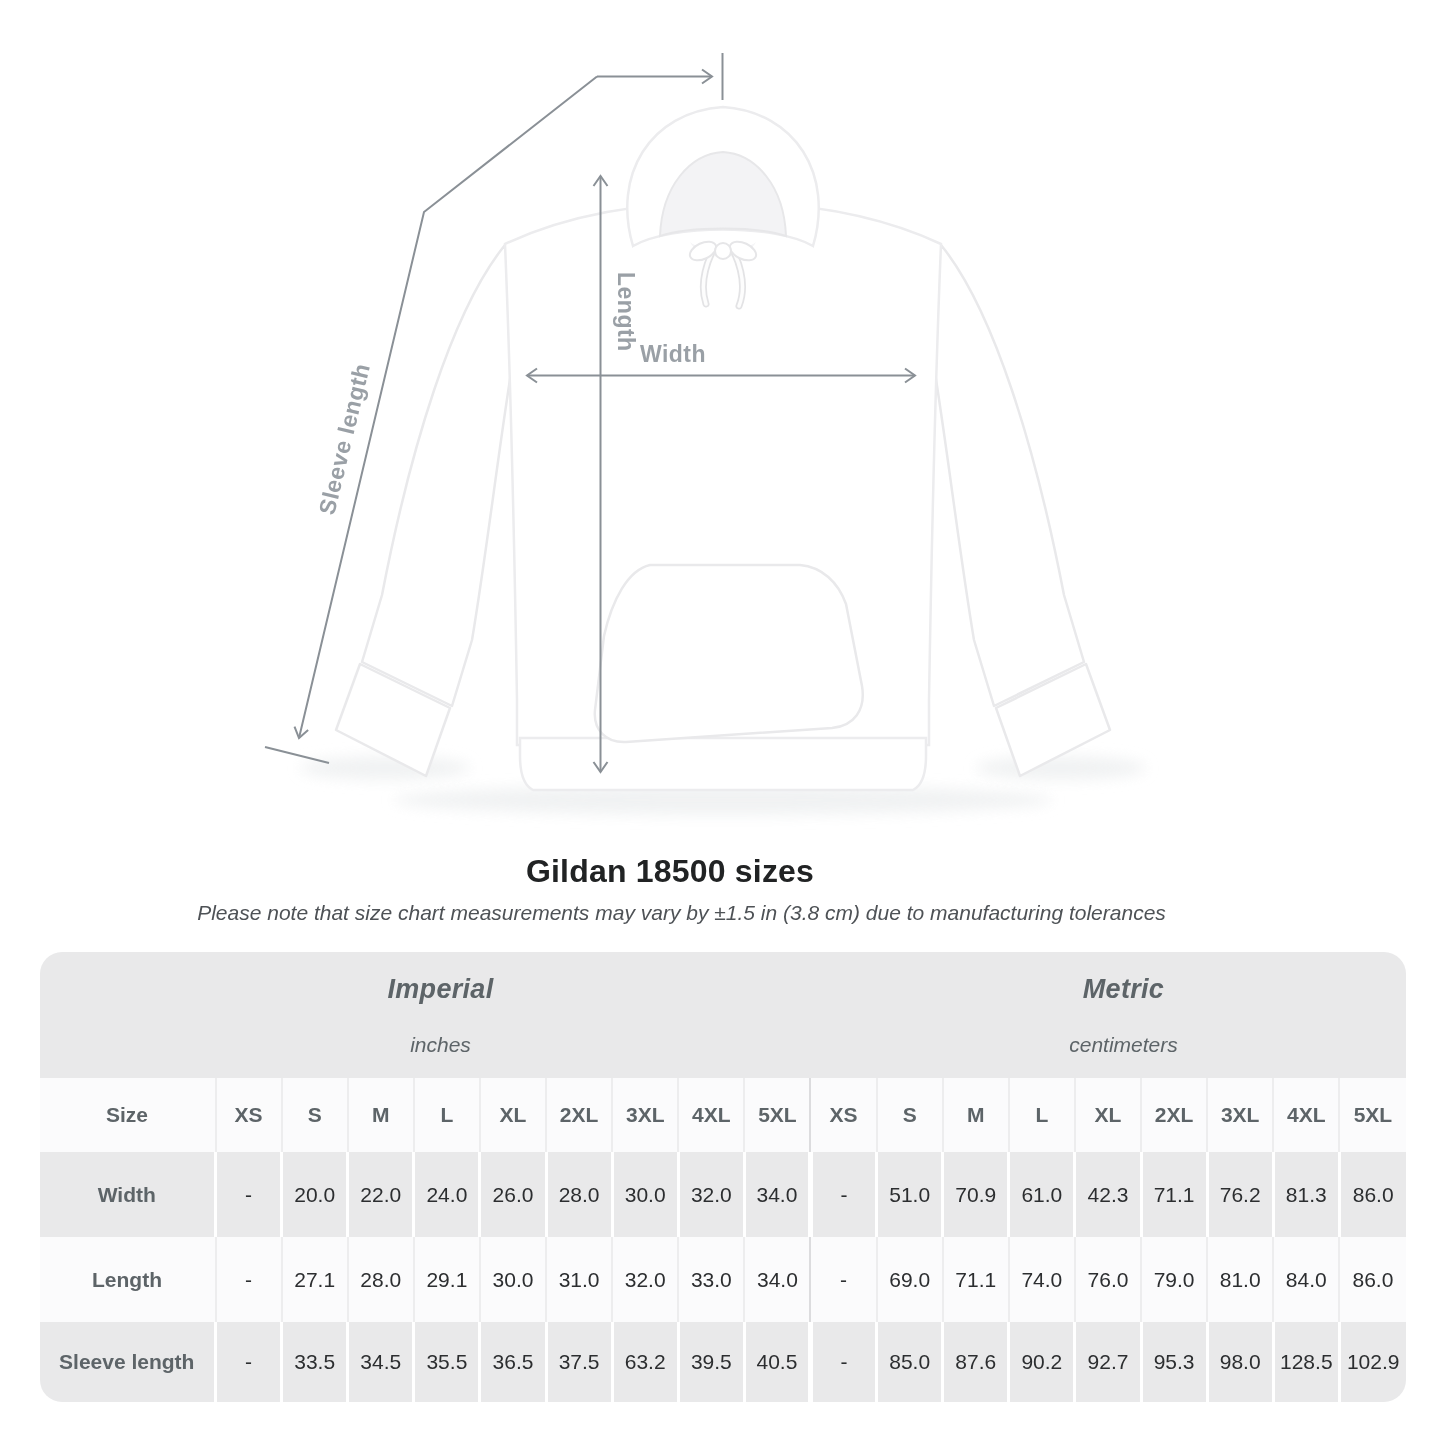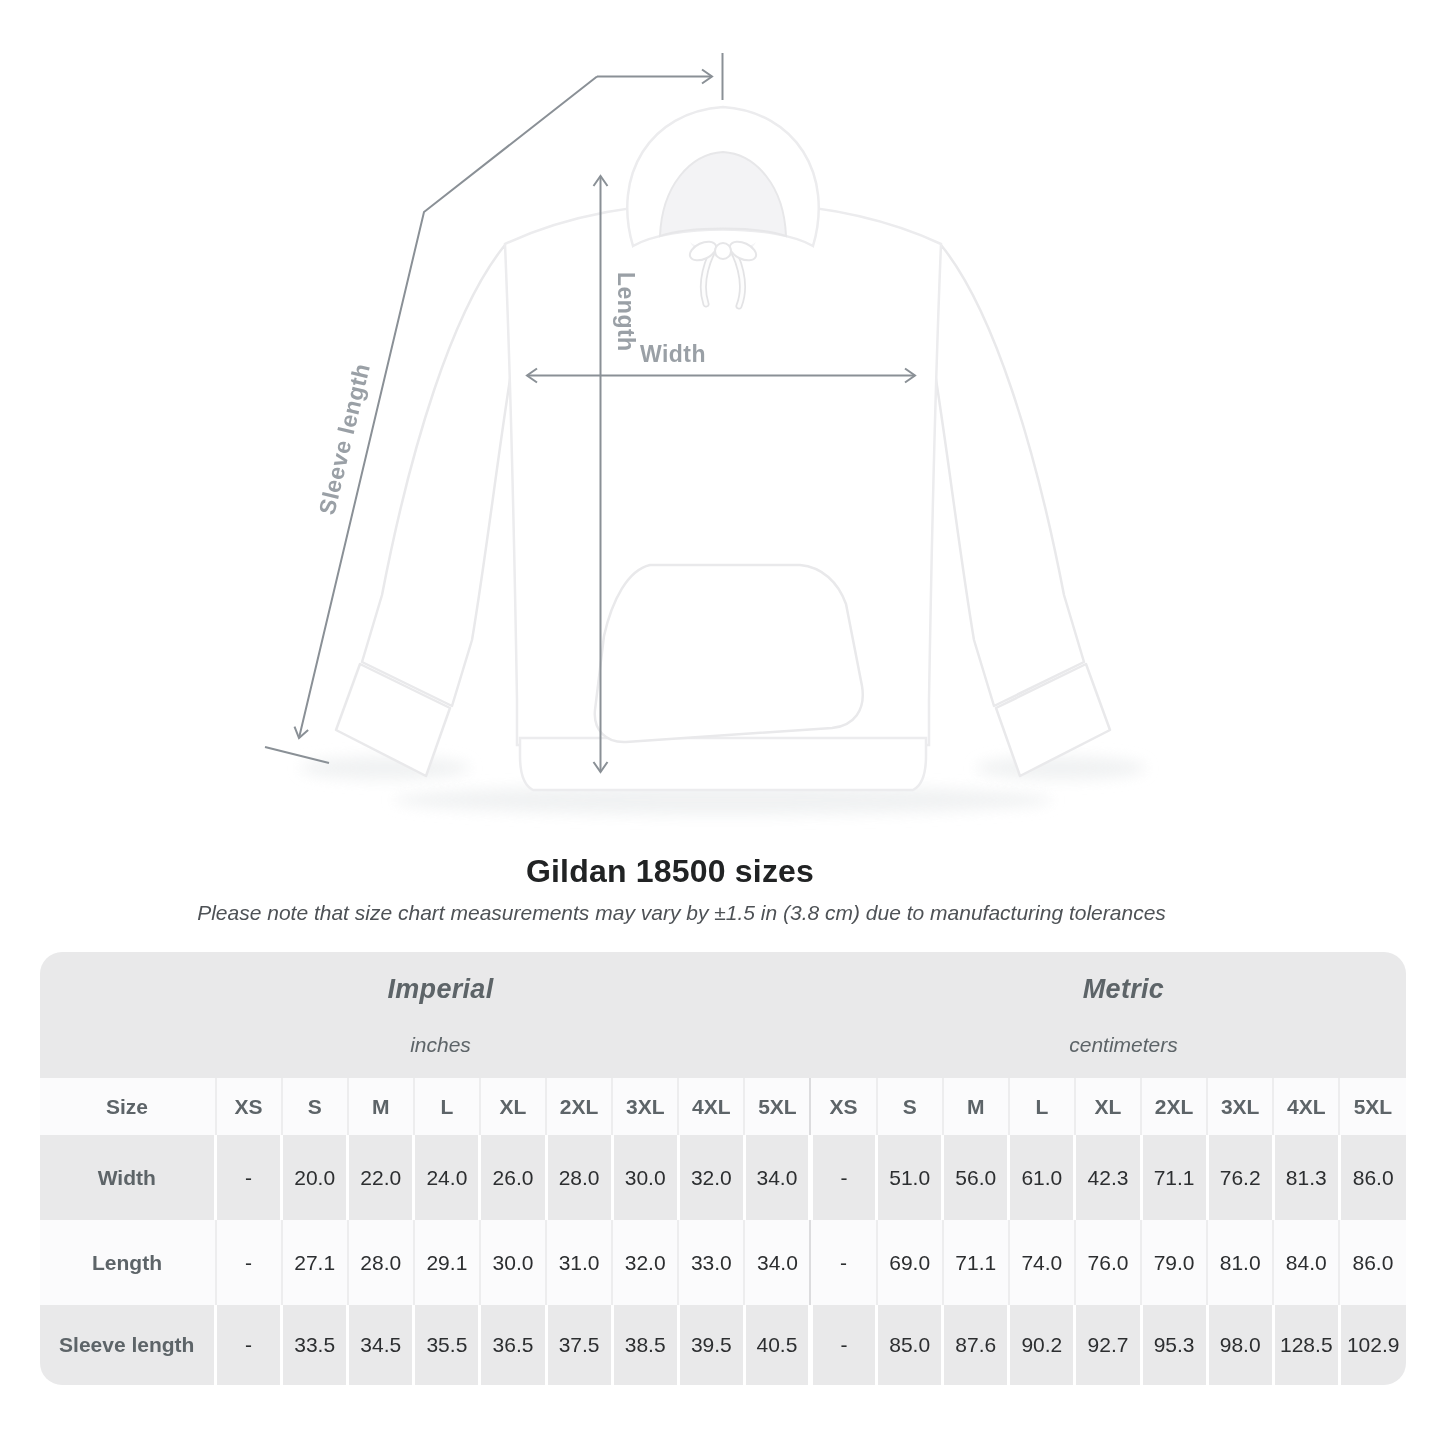--- a/index.html
+++ b/index.html
@@ -17,21 +17,21 @@
   table.size-table{width:100%;border-collapse:collapse;table-layout:fixed;}
   col.col-label{width:176px;}
   th,td{text-align:center;vertical-align:middle;padding:0;}
   .band-gray{background:#e9e9ea;}
   .band-light{background:#fbfbfc;}
 
   .unit-row th{height:126px;border:none;padding-left:31px;}
   .unit-name{font-size:27px;font-weight:700;font-style:italic;color:#5d6468;letter-spacing:.3px;}
   .unit-sub{margin-top:28px;font-size:21px;font-weight:400;font-style:italic;color:#5d6468;}
 
-  .size-row th{height:57px;font-size:21px;font-weight:700;color:#5d6468;}
+  .size-row th{height:74px;font-size:21px;font-weight:700;color:#5d6468;}
   tbody tr{height:85px;}
   tbody tr:last-child{height:80px;}
   .label-cell{font-size:21px;font-weight:700;color:#5d6468;}
   .value-cell{font-size:21px;font-weight:400;color:#2c2e30;}
 
   .band-light .size-cell,.band-light .value-cell{border-left:2px solid #ededee;}
   .band-gray  .value-cell{border-left:3px solid #ffffff;}
   .band-light .metric-start{border-left:2px solid #dcdcde;}
   .band-gray  .metric-start{border-left:5px solid #ffffff;}
 </style>
@@ -166,21 +166,21 @@
             <td class="value-cell">20.0</td>
             <td class="value-cell">22.0</td>
             <td class="value-cell">24.0</td>
             <td class="value-cell">26.0</td>
             <td class="value-cell">28.0</td>
             <td class="value-cell">30.0</td>
             <td class="value-cell">32.0</td>
             <td class="value-cell">34.0</td>
             <td class="value-cell metric-start">-</td>
             <td class="value-cell">51.0</td>
-            <td class="value-cell">56.0</td>
+            <td class="value-cell">70.9</td>
             <td class="value-cell">61.0</td>
             <td class="value-cell">42.3</td>
             <td class="value-cell">71.1</td>
             <td class="value-cell">76.2</td>
             <td class="value-cell">81.3</td>
             <td class="value-cell">86.0</td>
           </tr>
           <tr class="band-light">
             <th class="label-cell">Length</th>
             <td class="value-cell">-</td>
@@ -203,21 +203,21 @@
             <td class="value-cell">86.0</td>
           </tr>
           <tr class="band-gray">
             <th class="label-cell">Sleeve length</th>
             <td class="value-cell">-</td>
             <td class="value-cell">33.5</td>
             <td class="value-cell">34.5</td>
             <td class="value-cell">35.5</td>
             <td class="value-cell">36.5</td>
             <td class="value-cell">37.5</td>
-            <td class="value-cell">38.5</td>
+            <td class="value-cell">63.2</td>
             <td class="value-cell">39.5</td>
             <td class="value-cell">40.5</td>
             <td class="value-cell metric-start">-</td>
             <td class="value-cell">85.0</td>
             <td class="value-cell">87.6</td>
             <td class="value-cell">90.2</td>
             <td class="value-cell">92.7</td>
             <td class="value-cell">95.3</td>
             <td class="value-cell">98.0</td>
             <td class="value-cell">128.5</td>

